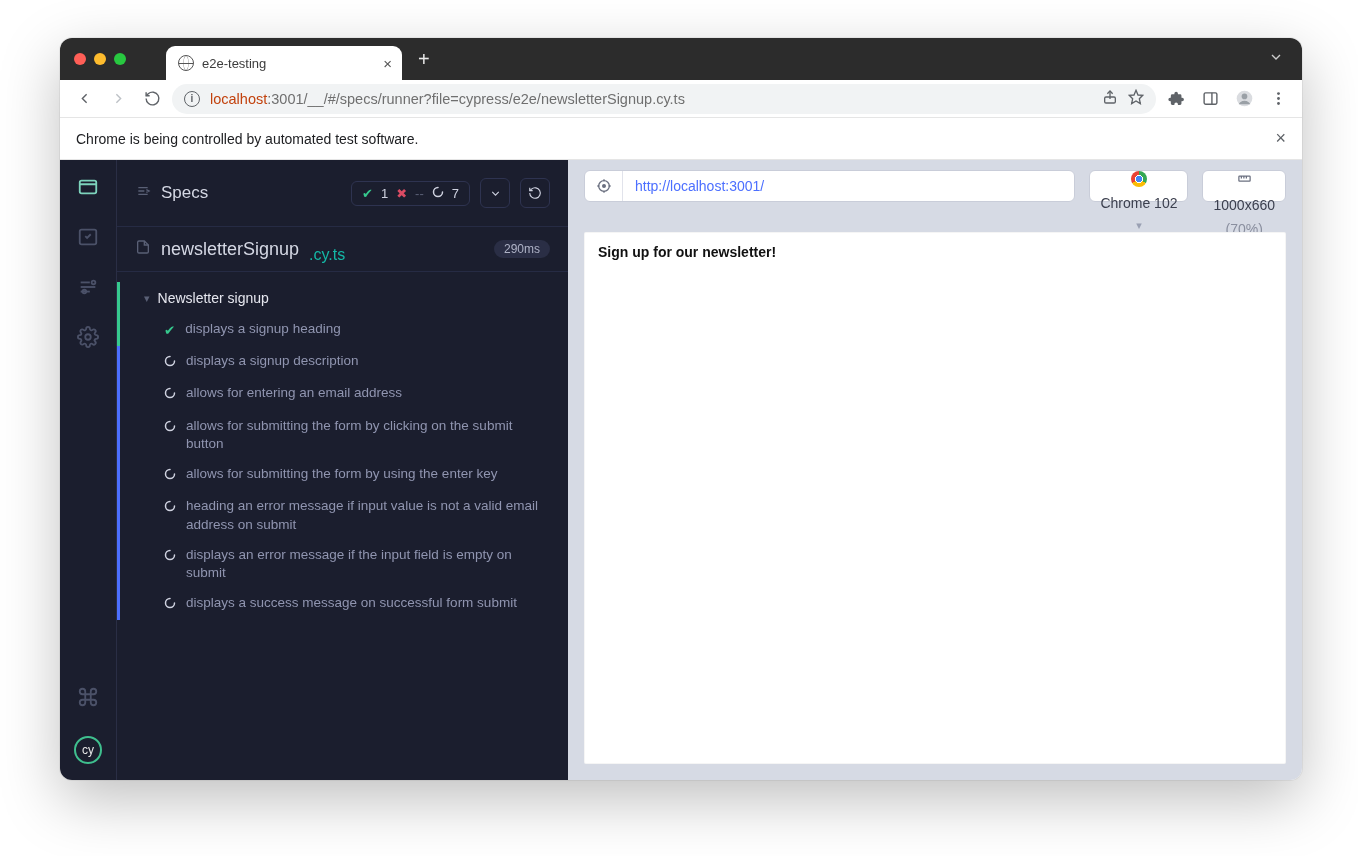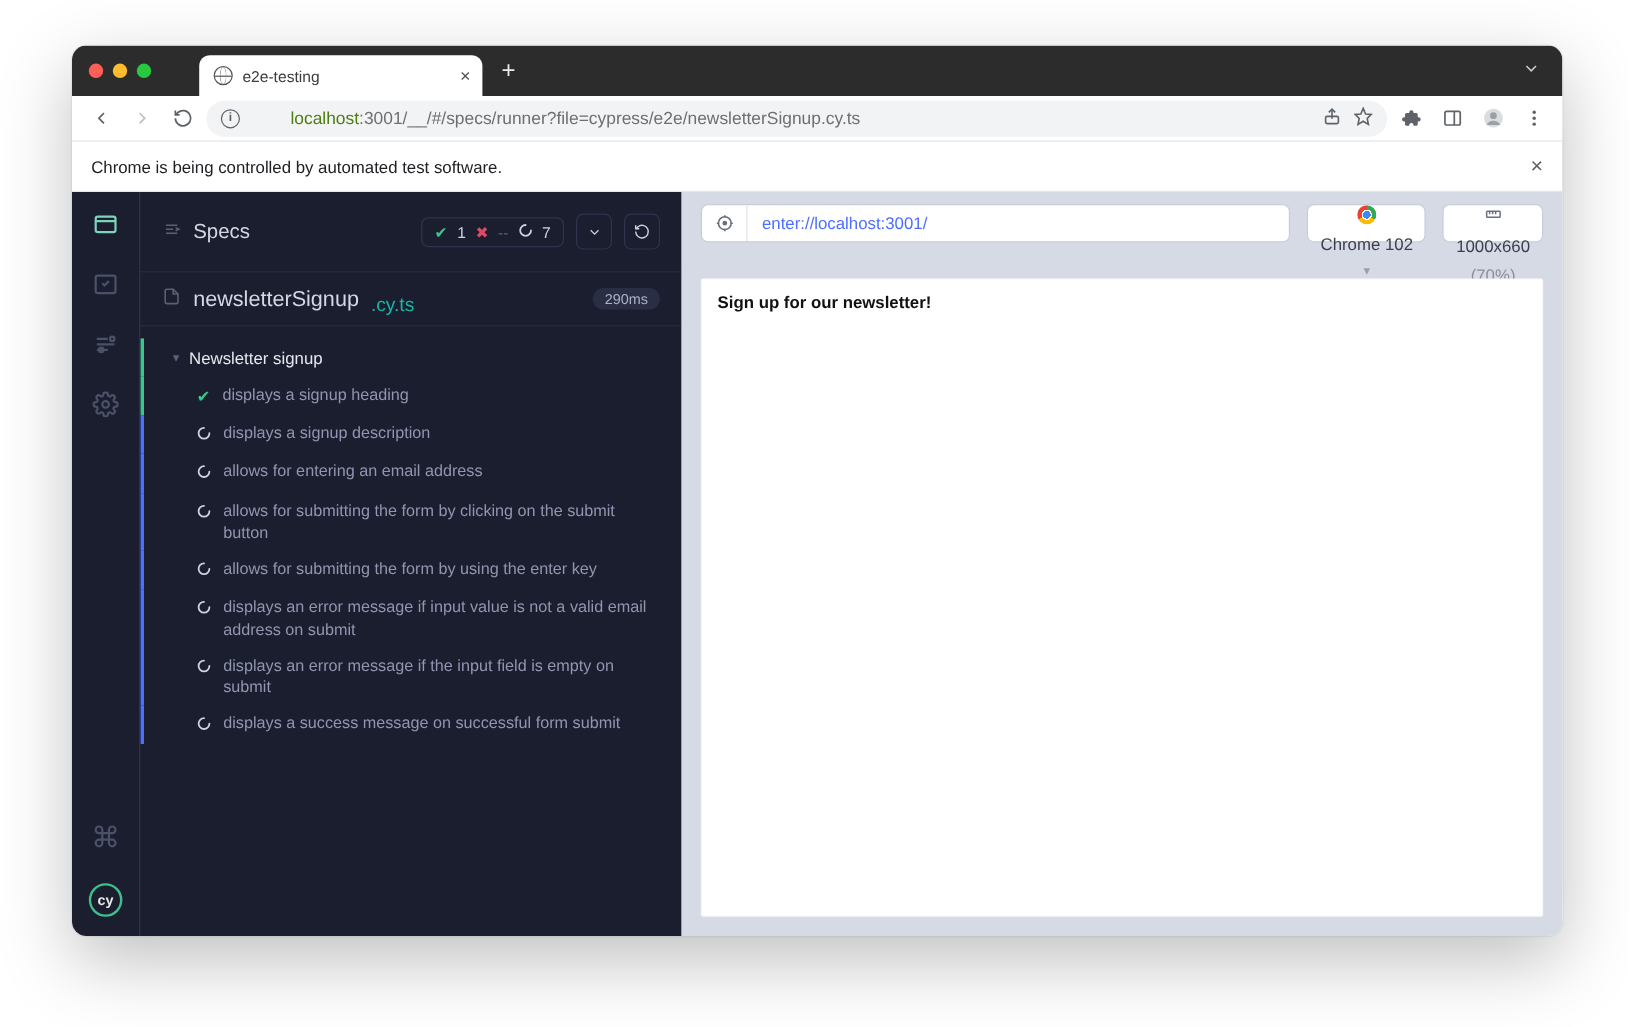--- a/index.html
+++ b/index.html
@@ -87,21 +87,21 @@
   .omnibox {
     flex:1; height:30px; background:#f1f3f4; border-radius:15px;
     display:flex; align-items:center; padding:0 12px; gap:10px;
     color:#5f6368; font-size:14.5px;
   }
   .omnibox .info {
     width:16px; height:16px; border:1.5px solid #5f6368; border-radius:50%;
     display:flex; align-items:center; justify-content:center; font-size:10px; font-weight:600;
   }
   .omnibox .url { color:#202124; }
-  .omnibox .url .host { color:#4d7c0f;margin-left:32px; }
+  .omnibox .url .host { color:#c2410c; }
   .omnibox .url .path { color:#6f6f6f; }
   .omnibox .spacer { flex:1; }
   .omnibox .share, .omnibox .star { color:#5f6368; }
 
   
   .autobanner {
     height:42px; display:flex; align-items:center;
     padding:0 16px; font-size:14px; color:#202124;
     border-bottom: 1px solid #e5e5e5;
   }
@@ -115,21 +115,21 @@
     width:56px; background:#1b1e2e; display:flex; flex-direction:column;
     align-items:center; gap:28px; padding-top:16px;
   }
   .rail-item { width:22px; height:22px; color:#4b5168; cursor:pointer; }
   .rail-item.active { color:#7dd3bc; }
   .rail-item svg { width:100%; height:100%; }
   .rail .spacer { flex:1; }
   .cy-logo {
     width:28px; height:28px; border:2px solid #3fbf8e; border-radius:50%;
     display:flex; align-items:center; justify-content:center;
-    font-size:12px; font-weight:700; color:#e8e8e8; margin-bottom:16px;
+    font-size:12px; font-weight:400; color:#e8e8e8; margin-bottom:16px;
   }
 
   
   .specs-panel {
     width: 452px; background:#1b1e2e; display:flex; flex-direction:column;
     border-left:1px solid #2a2e45;
   }
   .specs-hdr {
     height:66px; display:flex; align-items:center; padding:0 18px; gap:10px;
     color:#cfd2e0;
@@ -435,21 +435,21 @@
             <div class="test-row running">
               <span class="status-icon spin"><svg width="12" height="12" viewBox="0 0 24 24" fill="none" stroke="currentColor" stroke-width="3" stroke-linecap="round">
                   <path d="M12 3a9 9 0 1 0 9 9"></path>
                 </svg></span>
               <span>allows for submitting the form by using the enter key</span>
             </div>
             <div class="test-row running">
               <span class="status-icon spin"><svg width="12" height="12" viewBox="0 0 24 24" fill="none" stroke="currentColor" stroke-width="3" stroke-linecap="round">
                   <path d="M12 3a9 9 0 1 0 9 9"></path>
                 </svg></span>
-              <span>displays an error message if input value is not a valid email address on submit</span>
+              <span>heading an error message if input value is not a valid email address on submit</span>
             </div>
             <div class="test-row running">
               <span class="status-icon spin"><svg width="12" height="12" viewBox="0 0 24 24" fill="none" stroke="currentColor" stroke-width="3" stroke-linecap="round">
                   <path d="M12 3a9 9 0 1 0 9 9"></path>
                 </svg></span>
               <span>displays an error message if the input field is empty on submit</span>
             </div>
             <div class="test-row running">
               <span class="status-icon spin"><svg width="12" height="12" viewBox="0 0 24 24" fill="none" stroke="currentColor" stroke-width="3" stroke-linecap="round">
                   <path d="M12 3a9 9 0 1 0 9 9"></path>
@@ -466,21 +466,21 @@
           <span class="target">
             <svg width="16" height="16" viewBox="0 0 24 24" fill="none" stroke="currentColor" stroke-width="2">
                 <circle cx="12" cy="12" r="8"></circle>
                 <circle cx="12" cy="12" r="2" fill="currentColor"></circle>
                 <line x1="12" y1="2" x2="12" y2="5"></line>
                 <line x1="12" y1="19" x2="12" y2="22"></line>
                 <line x1="2" y1="12" x2="5" y2="12"></line>
                 <line x1="19" y1="12" x2="22" y2="12"></line>
               </svg>
           </span>
-          <a class="link">enter://localhost:3001/</a>
+          <a class="link">http://localhost:3001/</a>
         </div>
         <div class="selector">
           <span class="chrome-icon"></span>
           <span>Chrome 102</span>
           <span class="chev">▾</span>
         </div>
         <div class="selector">
           <span style="color:#6b7080">
             <svg width="15" height="15" viewBox="0 0 24 24" fill="none" stroke="currentColor" stroke-width="2">
                 <rect x="3" y="8" width="18" height="8" rx="1"></rect>

